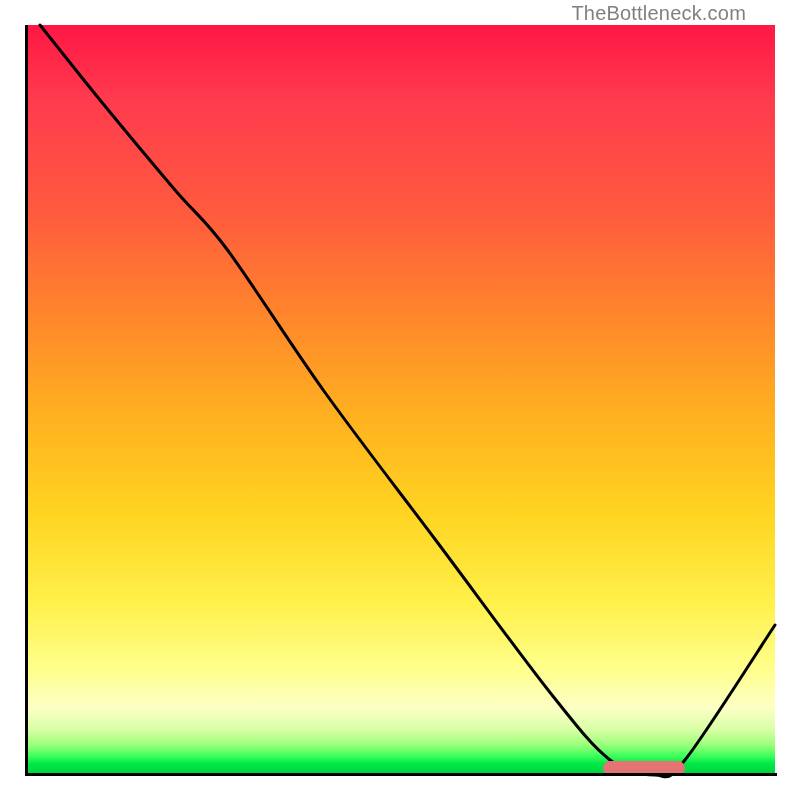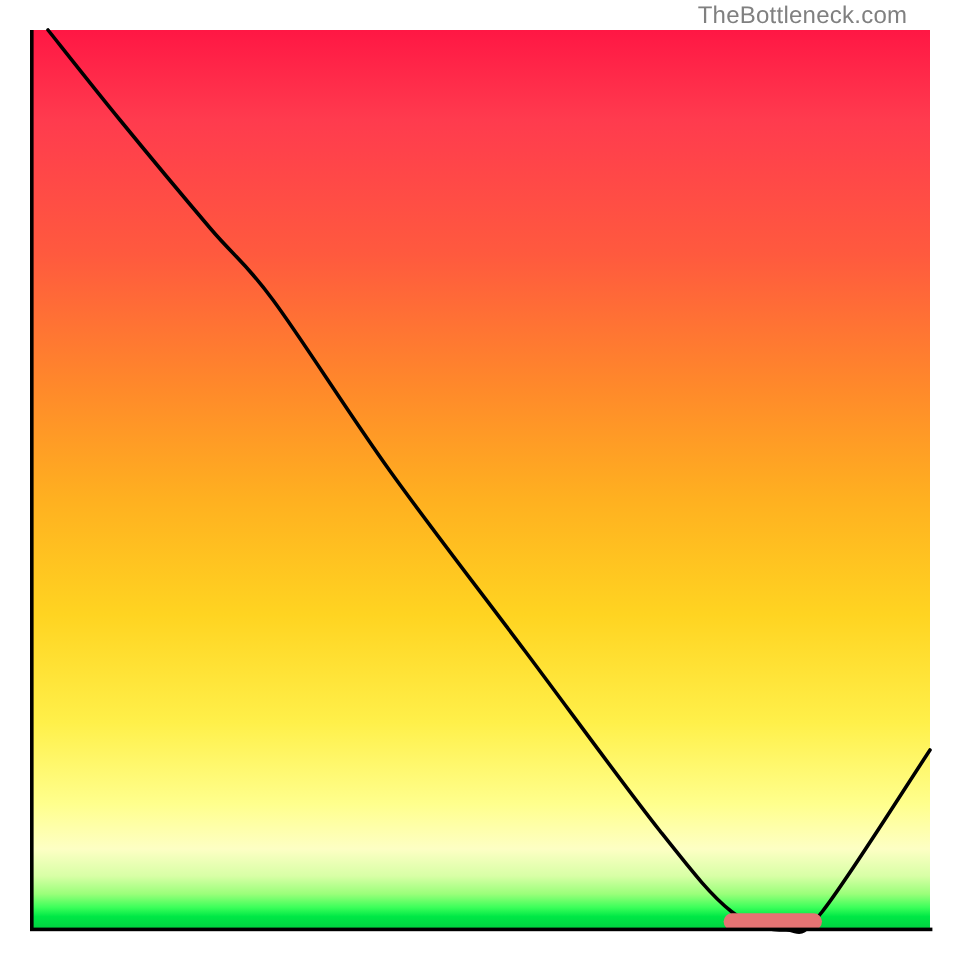--- a/index.html
+++ b/index.html
@@ -8,21 +8,20 @@
     width: 800px;
     height: 800px;
     overflow: hidden;
     background: #ffffff;
     font-family: Arial, Helvetica, sans-serif;
   }
   .chart-wrap {
     position: relative;
     width: 752px;
     height: 800px;
-    padding-left: 10px;
   }
   .plot-area {
     position: absolute;
     left: 25px;
     top: 25px;
     width: 750px;
     height: 750px;
     
     background: linear-gradient(
       to bottom,

